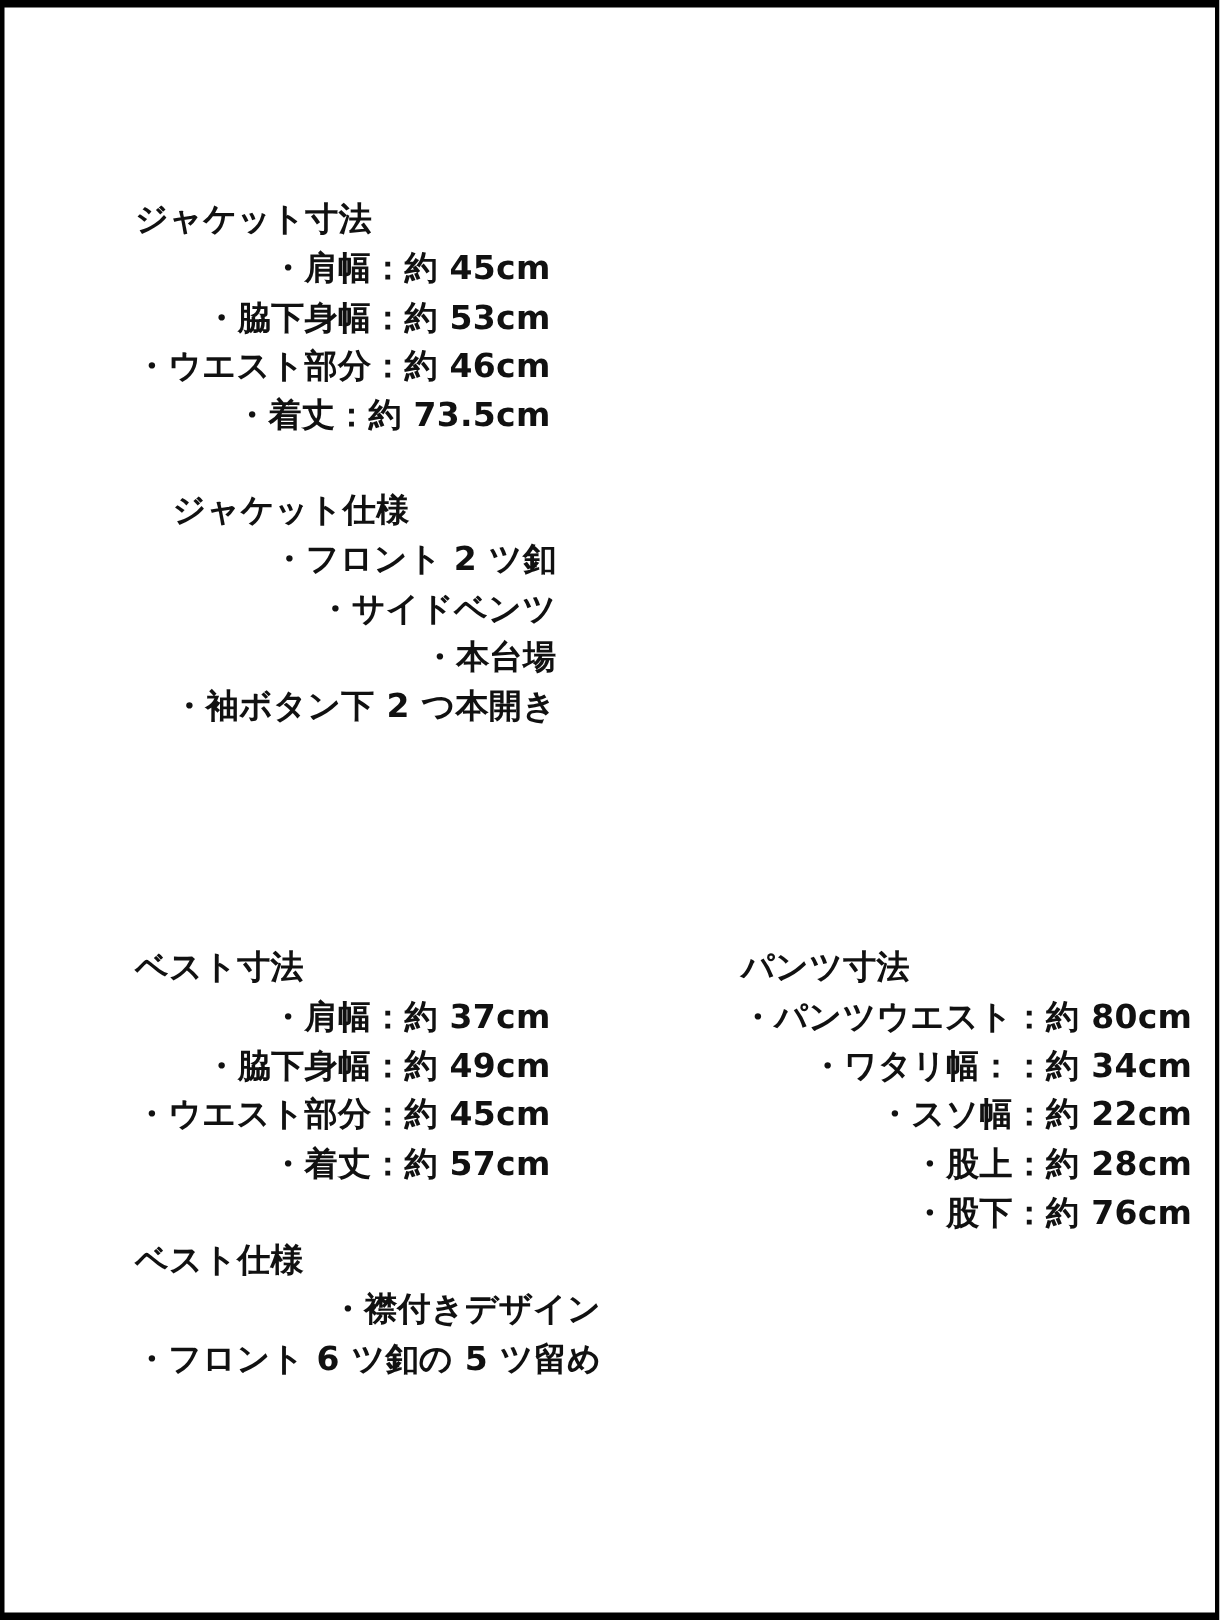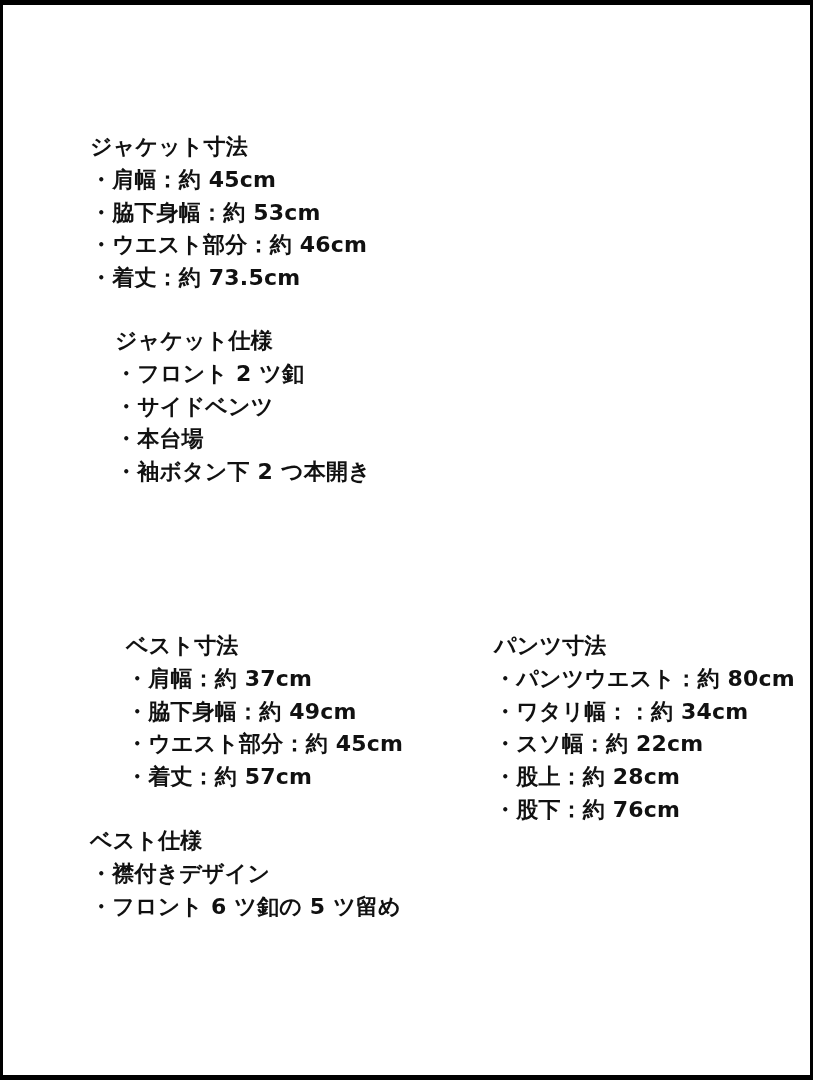--- a/index.html
+++ b/index.html
@@ -31,25 +31,26 @@
   .section h2 {
     margin: 0;
     padding: 0;
     font-size: 22px;
     font-weight: bold;
     line-height: 32.8px;
   }
   .section p {
     margin: 0;
     padding: 0;
+    text-align: right;
   }
   
   #jacket-dimensions { top: 126px; left: 87px; }
   #jacket-specs      { top: 320px; left: 87px; margin-left: 25px; }
-  #vest-dimensions   { top: 625px; left: 87px; margin-left: 36px; }
+  #vest-dimensions   { top: 625px; left: 87px; }
   #vest-specs        { top: 820px; left: 87px; }
   #pants-dimensions  { top: 625px; left: 491px; }
   #pants-specs       { top: 852px; left: 465px; }
 </style>
 </head>
 <body>
 
 <div class="page">
 
   <section class="section" id="jacket-dimensions">

